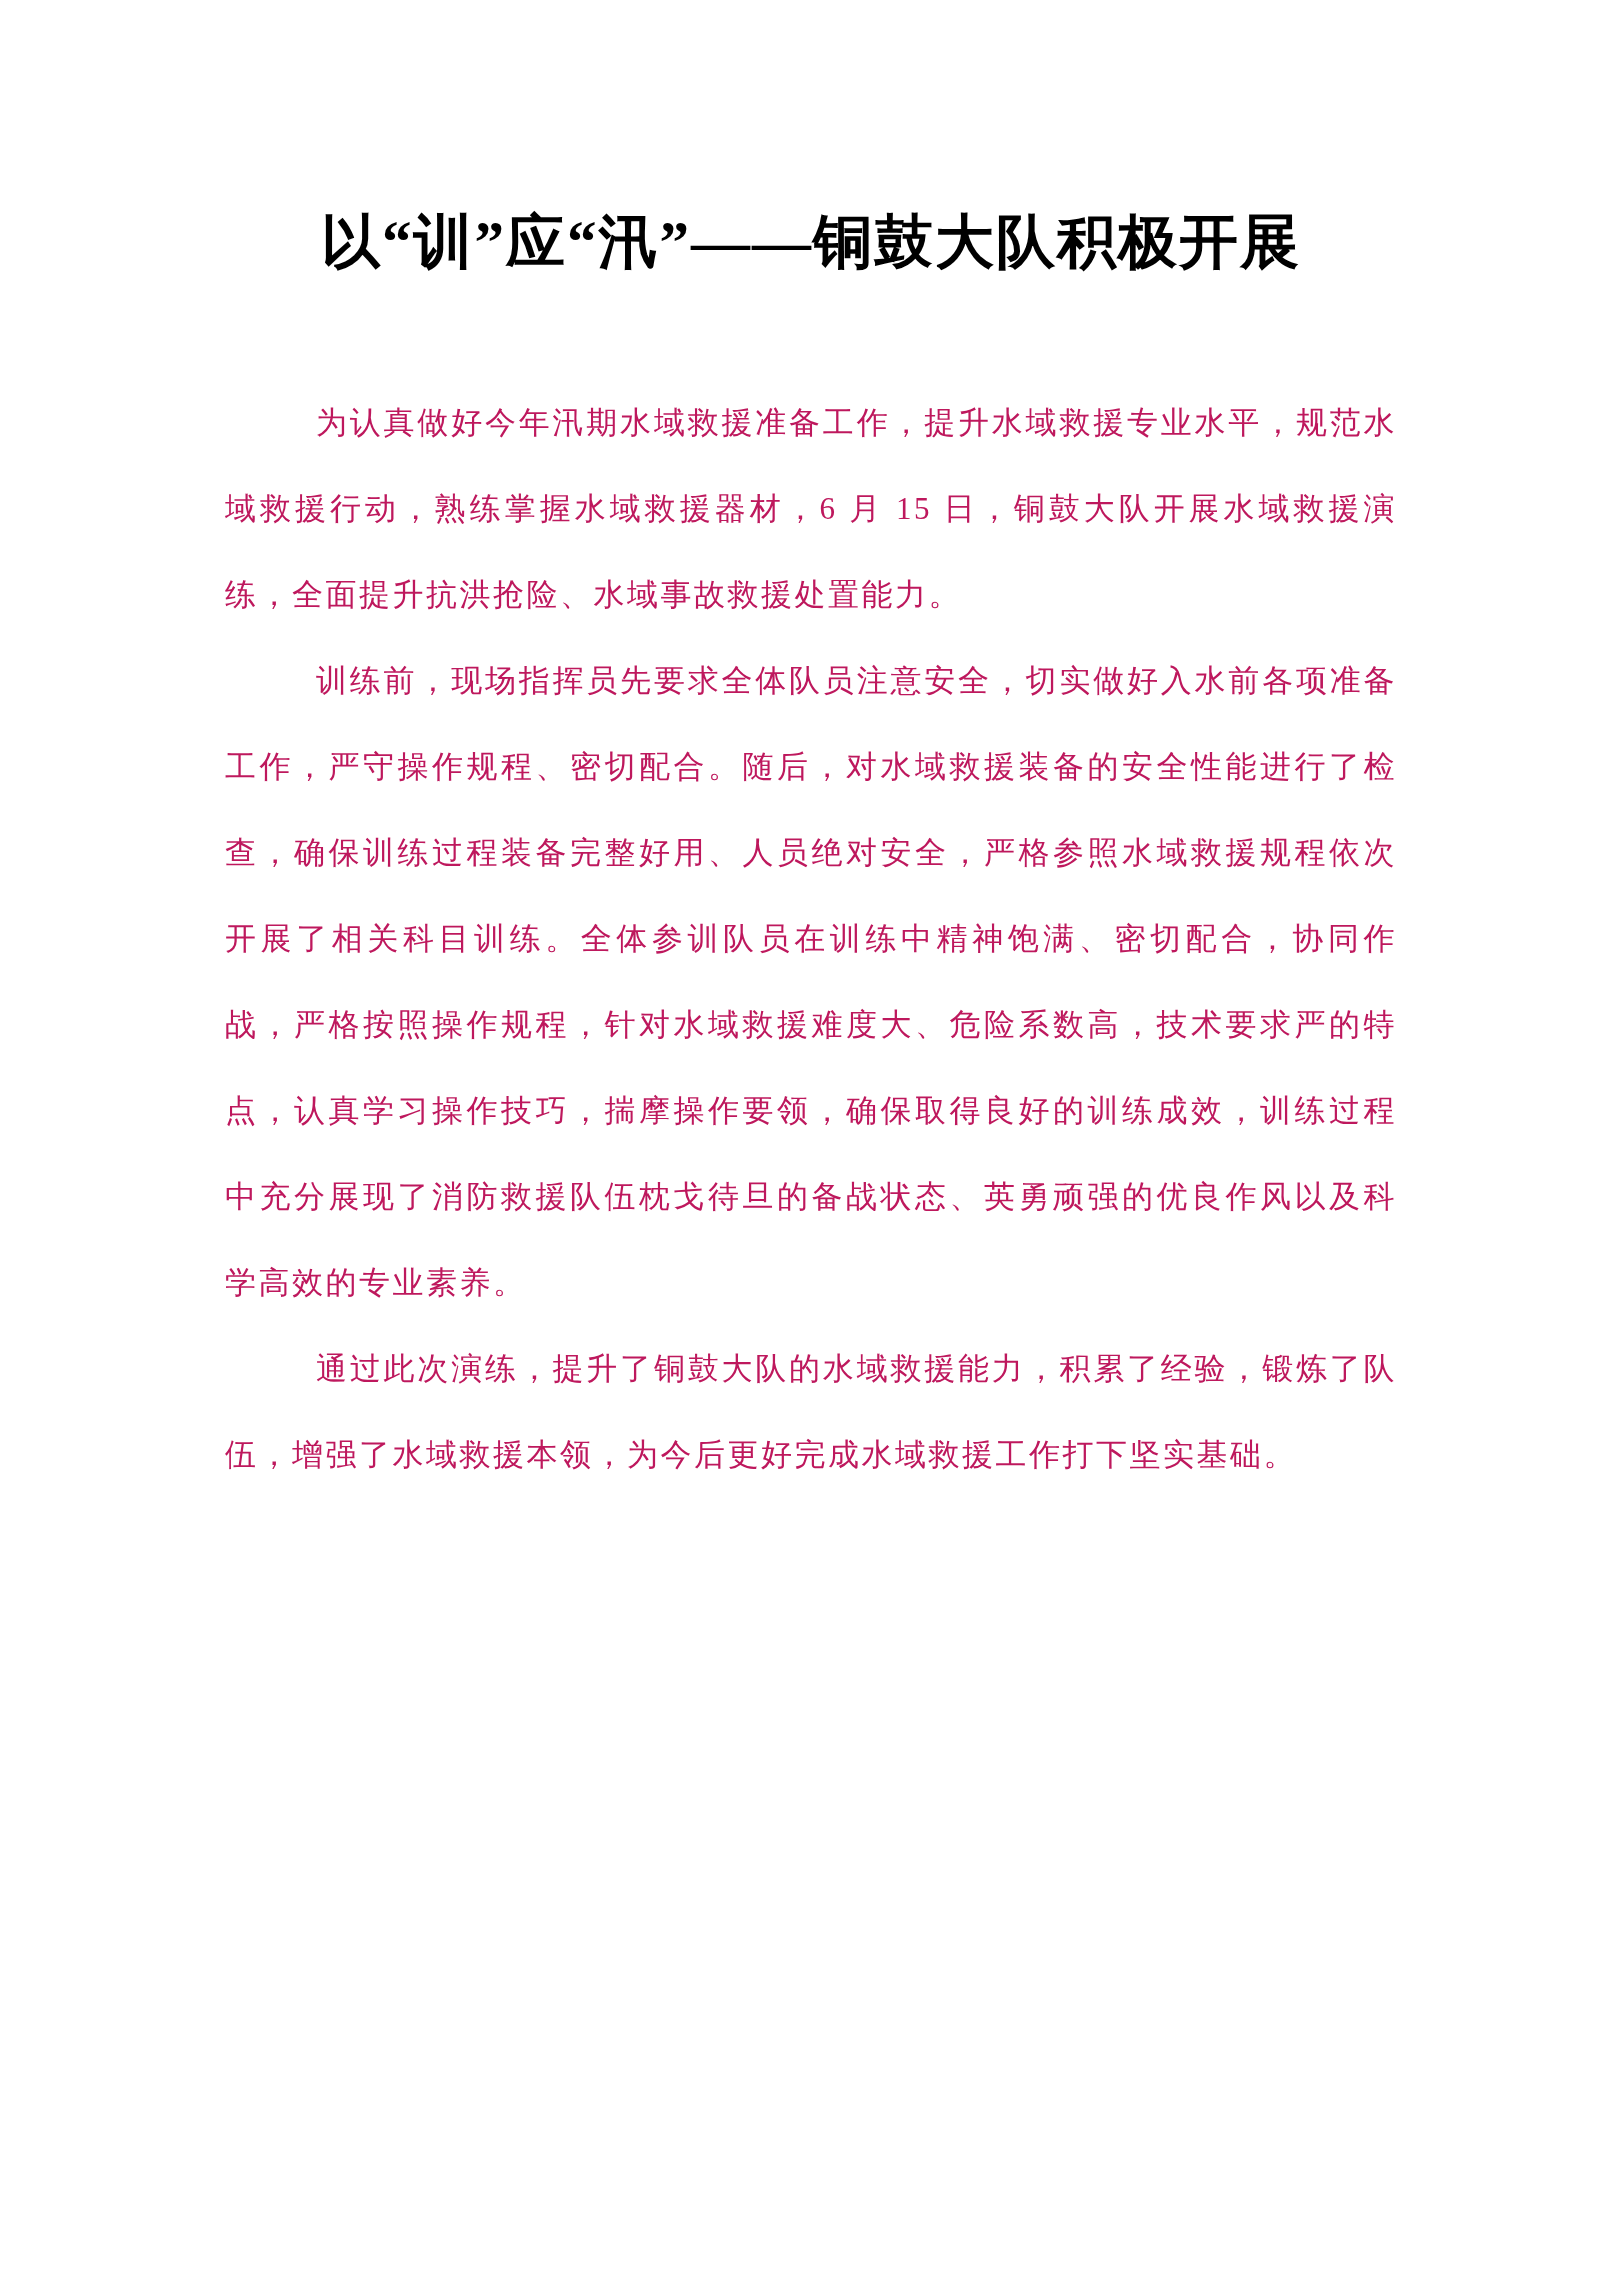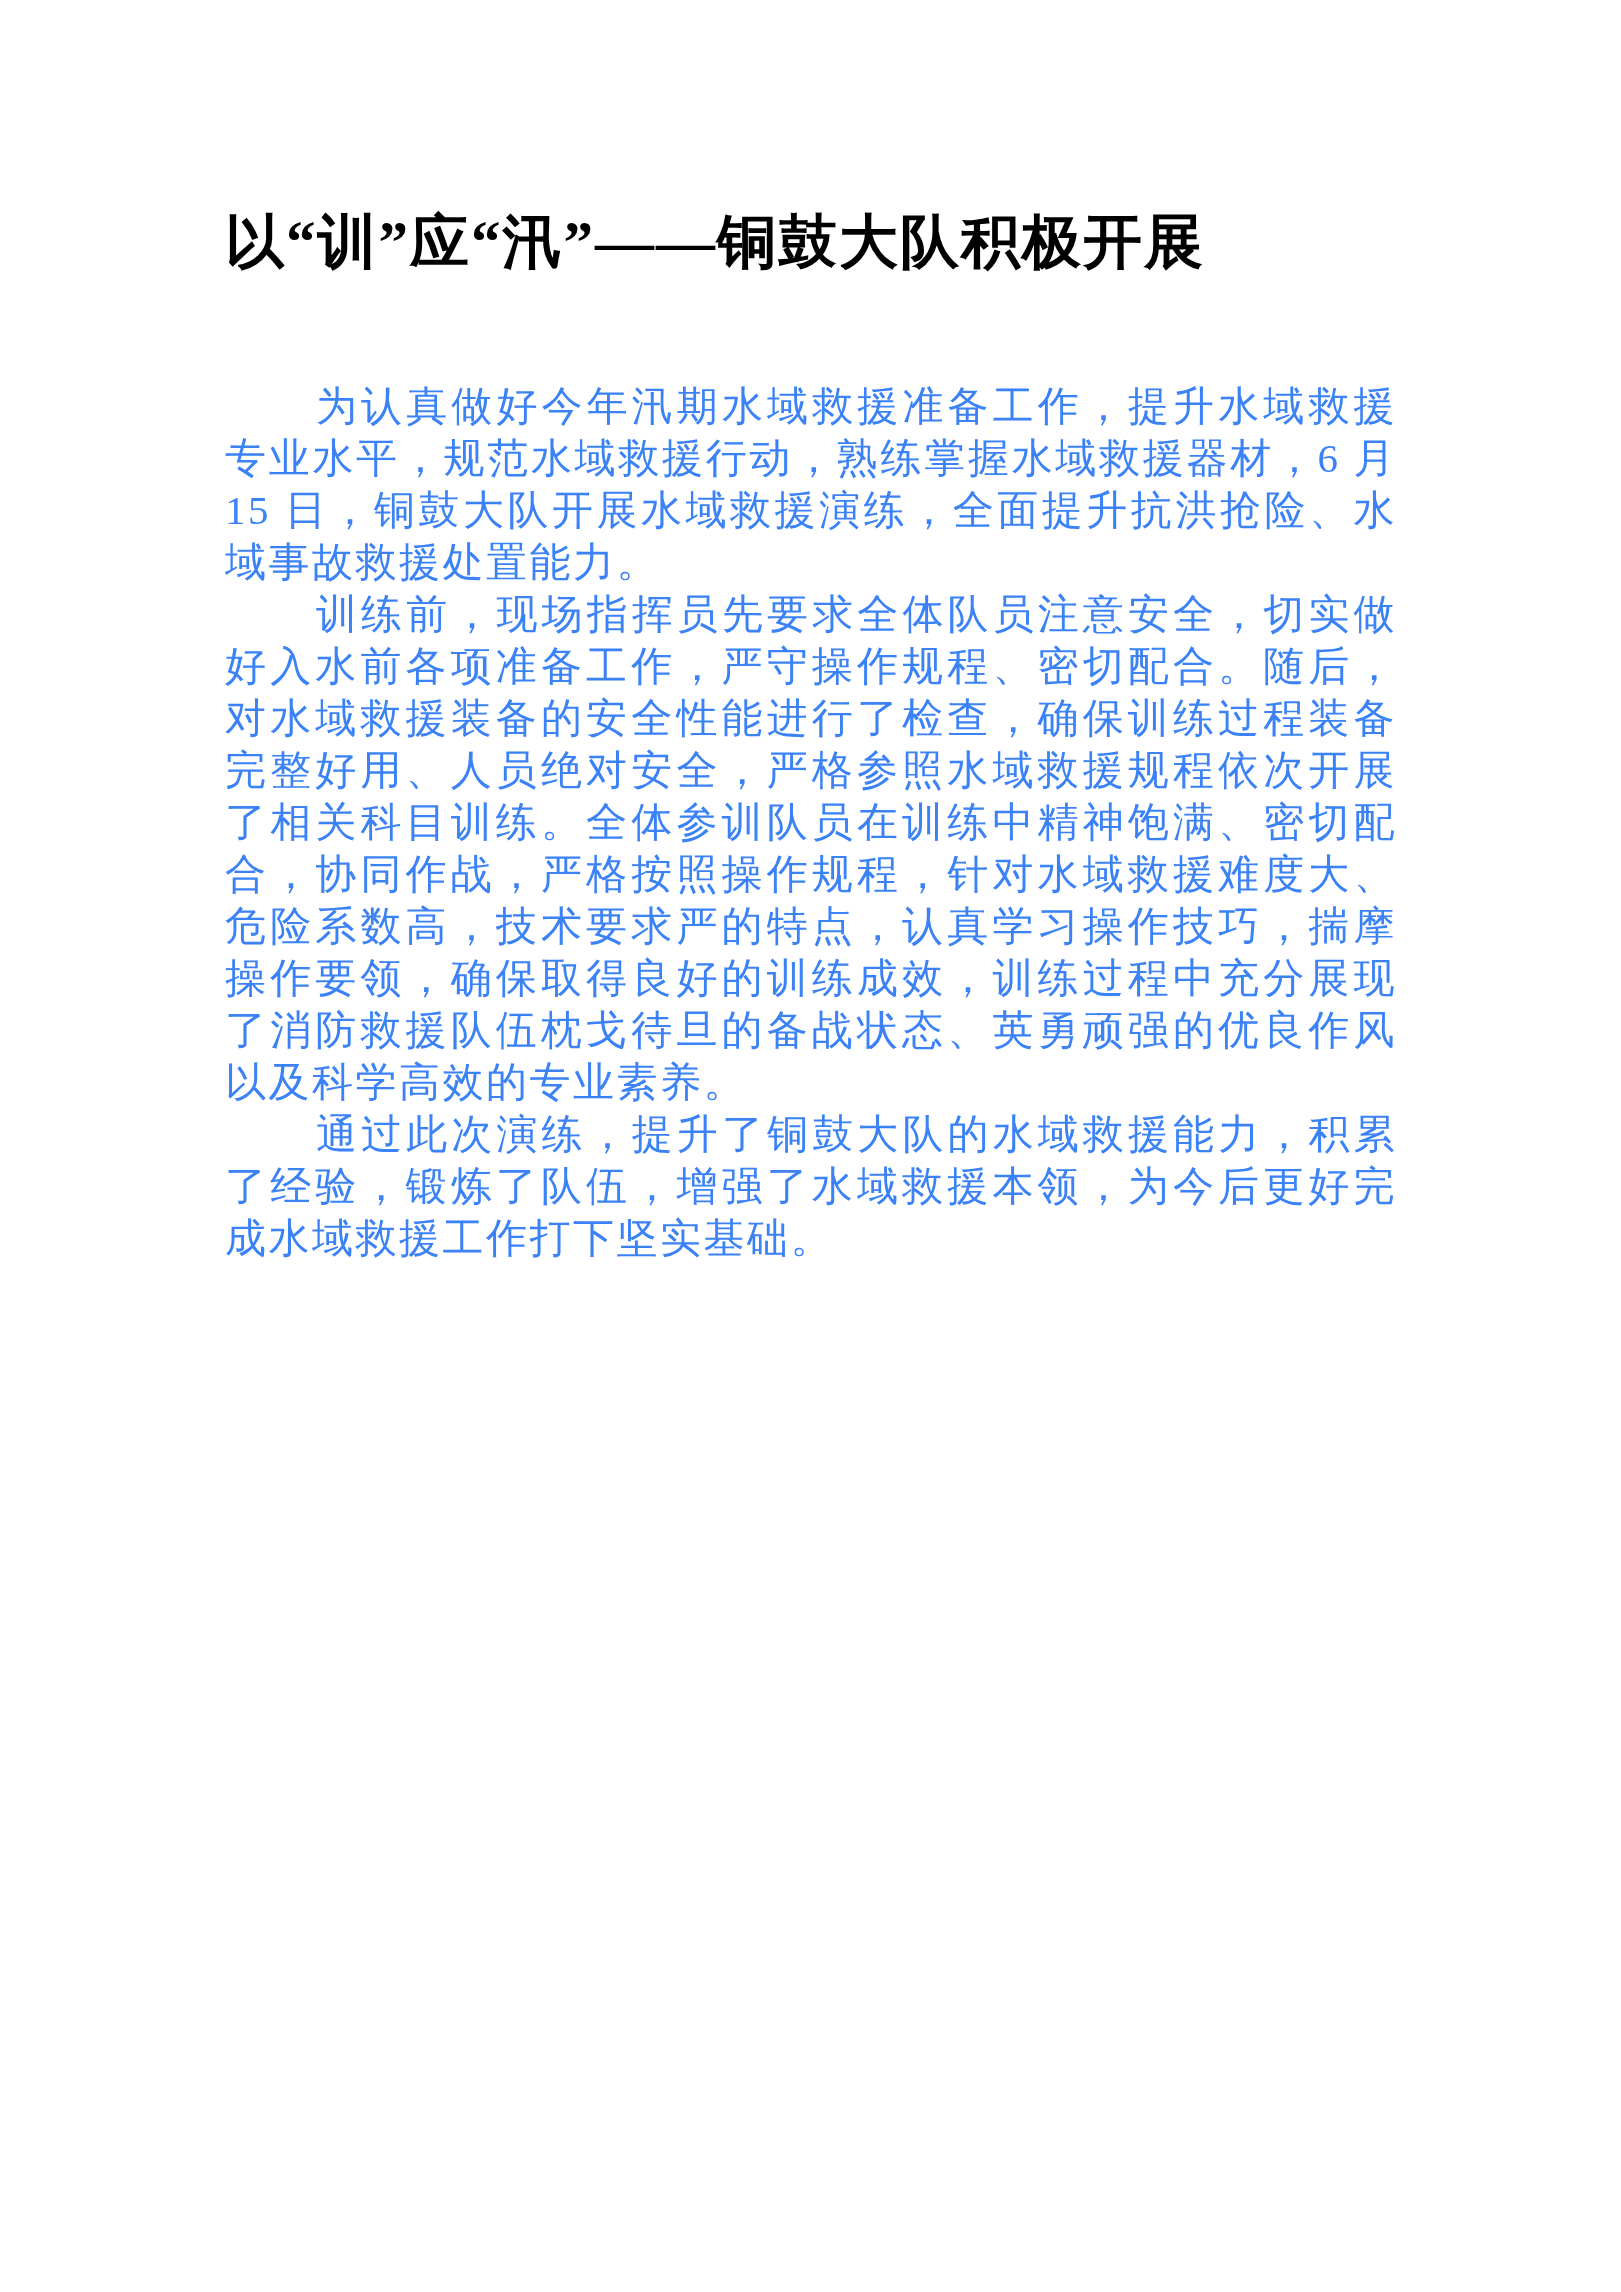--- a/index.html
+++ b/index.html
@@ -19,35 +19,35 @@
     width: 1621px;
     height: 2293px;
     padding: 196px 224px 0 225px;
     background: #ffffff;
   }
   .doc-title {
     margin: 0;
     font-size: 59px;
     line-height: 92px;
     font-weight: bold;
-    text-align: left;
+    text-align: center;
     letter-spacing: 2px;
     color: #000000;
   }
   .doc-title .title-line {
     display: block;
   }
   .doc-body {
     margin-top: 92px;
-    font-size: 41px;
-    line-height: 52px;
+    font-size: 31px;
+    line-height: 86px;
     letter-spacing: 2.5px;
     text-align: justify;
     text-justify: inter-character;
-    color: #3b82f6;
+    color: #be185d;
   }
   .doc-body p {
     margin: 0;
     padding: 0;
     text-indent: 91px;
     word-break: break-all;
   }
 </style>
 </head>
 <body>

